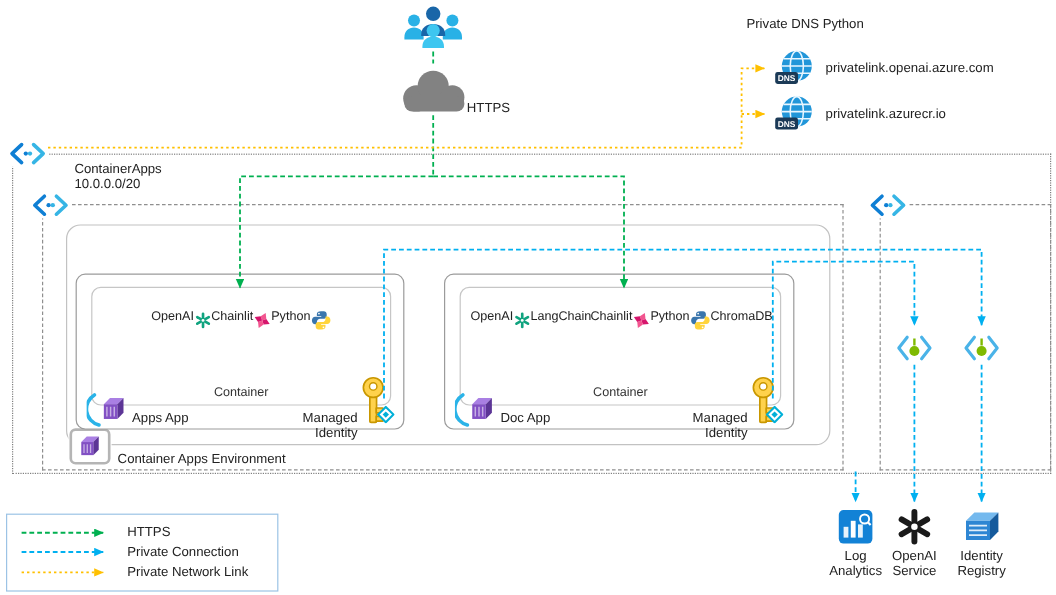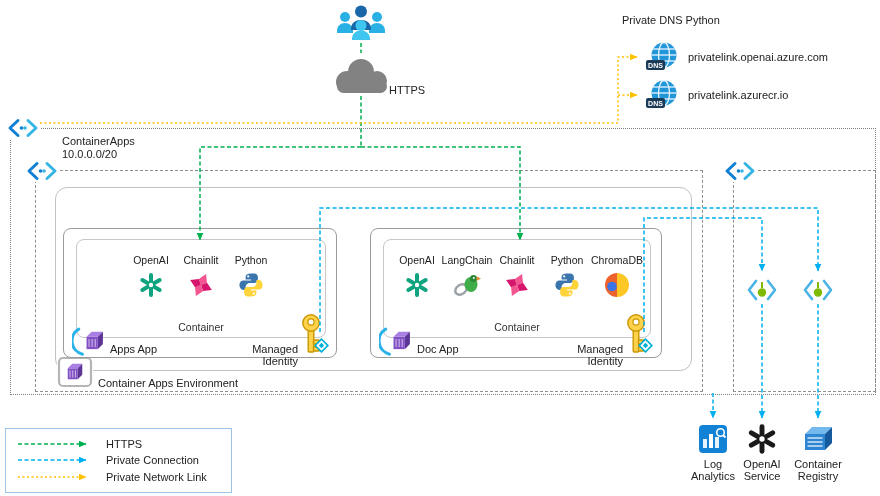--- a/index.html
+++ b/index.html
@@ -7,21 +7,21 @@
   body{font-family:"Liberation Sans",sans-serif;color:#1a1a1a}
   .canvas{position:relative;width:880px;height:496px;background:#fff;overflow:hidden;font-size:11px}
   .abs{position:absolute}
   .nowrap{white-space:nowrap}
   .vnet-box{position:absolute;border:1px dotted #7f7f7f}
   .subnet-box{position:absolute;border:1px dashed #8f8f8f}
   .env-box{position:absolute;border:1.5px solid #c2c2c2;border-radius:12px;background:#fff}
   .app-card{position:absolute;border:1px solid #9b9b9b;border-radius:8px;background:#fff}
   .inner-box{position:absolute;border:1px solid #c6c6c6;border-radius:8px;background:#fff}
   .stack-row{display:flex;justify-content:center;padding-top:14px}
-  .stack-cell{width:50px;display:flex;flex-direction:column;align-items:center}
+  .stack-cell{width:50px;display:flex;align-items:center}
   .stack-label{font-size:10.5px;color:#222;margin-bottom:6px;white-space:nowrap}
   .container-caption{position:absolute;bottom:4px;left:0;width:100%;text-align:center;font-size:10.5px;color:#333}
   .two-line{line-height:13px;color:#222}
   .svc-label{position:absolute;text-align:center;line-height:12px;color:#222}
   .corner-icon{position:absolute;background:#fff}
   .legend{position:absolute;border:1px solid #9cc3e5;background:#fff;padding:7px 10px;display:flex;flex-direction:column;justify-content:space-between}
   .legend-row{display:flex;align-items:center;height:18px}
   .legend-row .lg-label{margin-left:10px;color:#222}
   .overlay{position:absolute;left:0;top:0;pointer-events:none}
   svg{display:block}
@@ -307,21 +307,21 @@
   <div class="svc-label" style="left:682px;top:458px;width:62px">Log Analytics</div>
 
   <svg class="abs" style="left:746px;top:423px" width="32" height="32" style2="">
       <use href="#sym-knot"></use>
     </svg>
   <div class="svc-label" style="left:734px;top:458px;width:56px">OpenAI Service</div>
 
   <svg class="abs" style="left:801px;top:424px" width="34" height="30">
       <use href="#sym-registry"></use>
     </svg>
-  <div class="svc-label" style="left:782px;top:458px;width:72px">Container Registry</div>
+  <div class="svc-label" style="left:782px;top:458px;width:72px">Identity Registry</div>
 
   <div class="legend" style="left:5px;top:428px;width:227px;height:65px">
     <div class="legend-row">
       <svg width="80" height="12">
         <line x1="2" y1="6" x2="70" y2="6" stroke="#00b050" stroke-width="1.6" stroke-dasharray="4 2.5" marker-end="url(#arrG)"></line>
       </svg>
       <span class="lg-label">HTTPS</span>
     </div>
     <div class="legend-row">
       <svg width="80" height="12">

